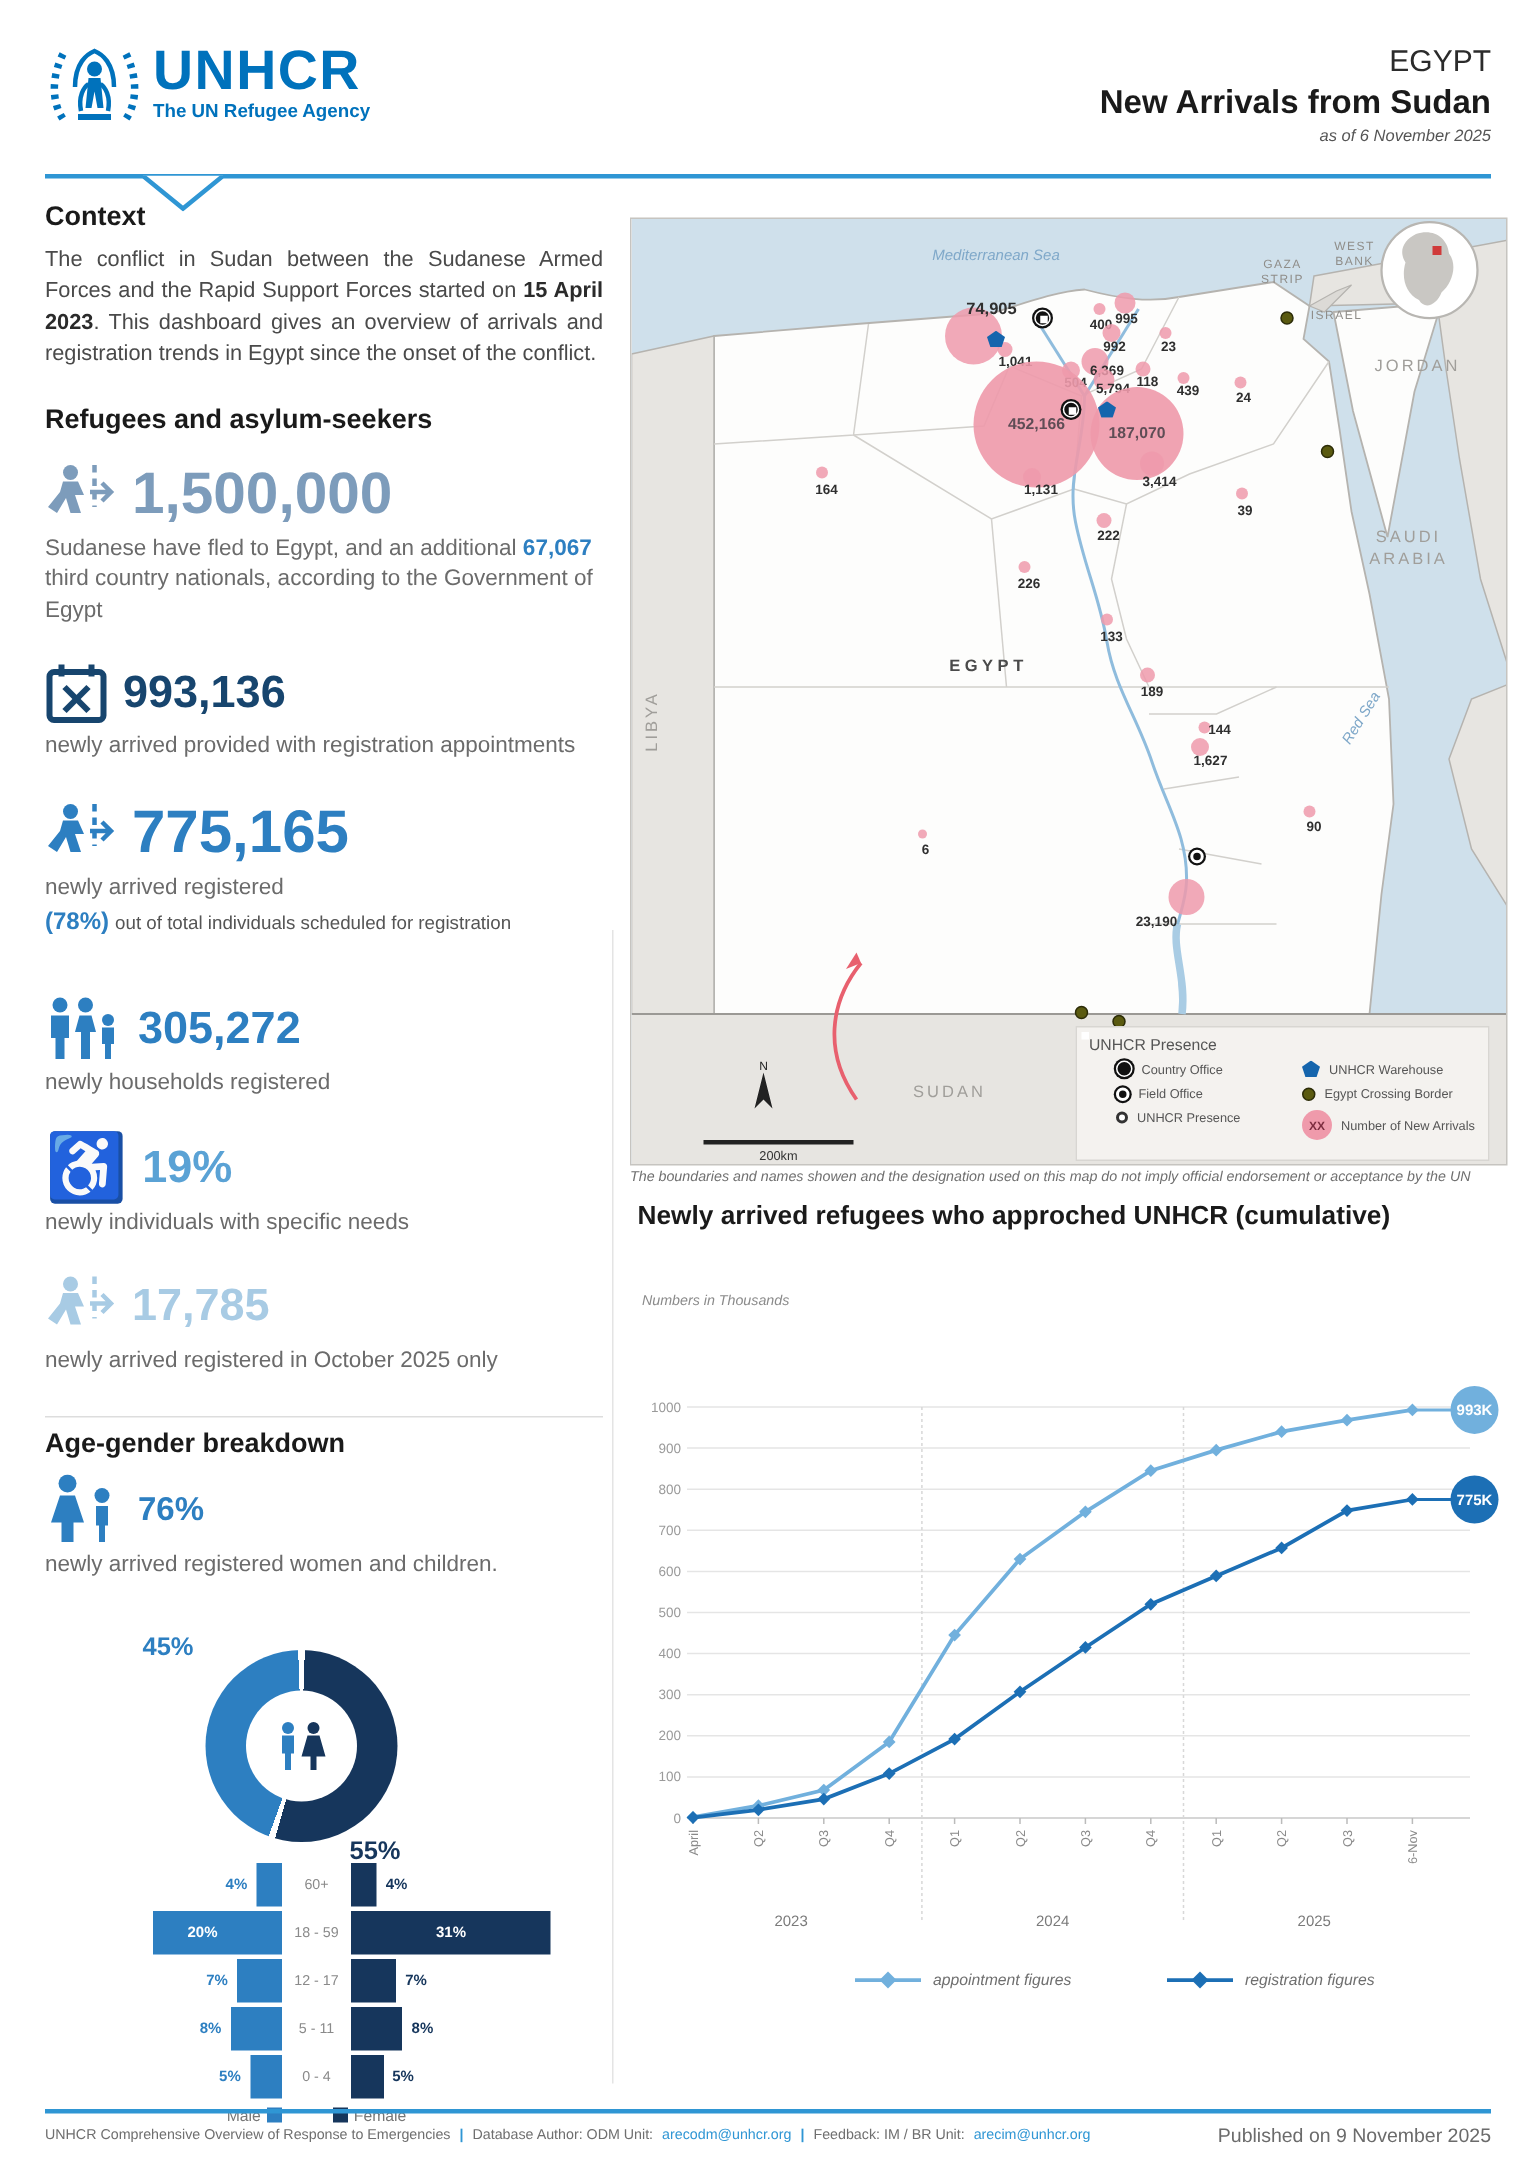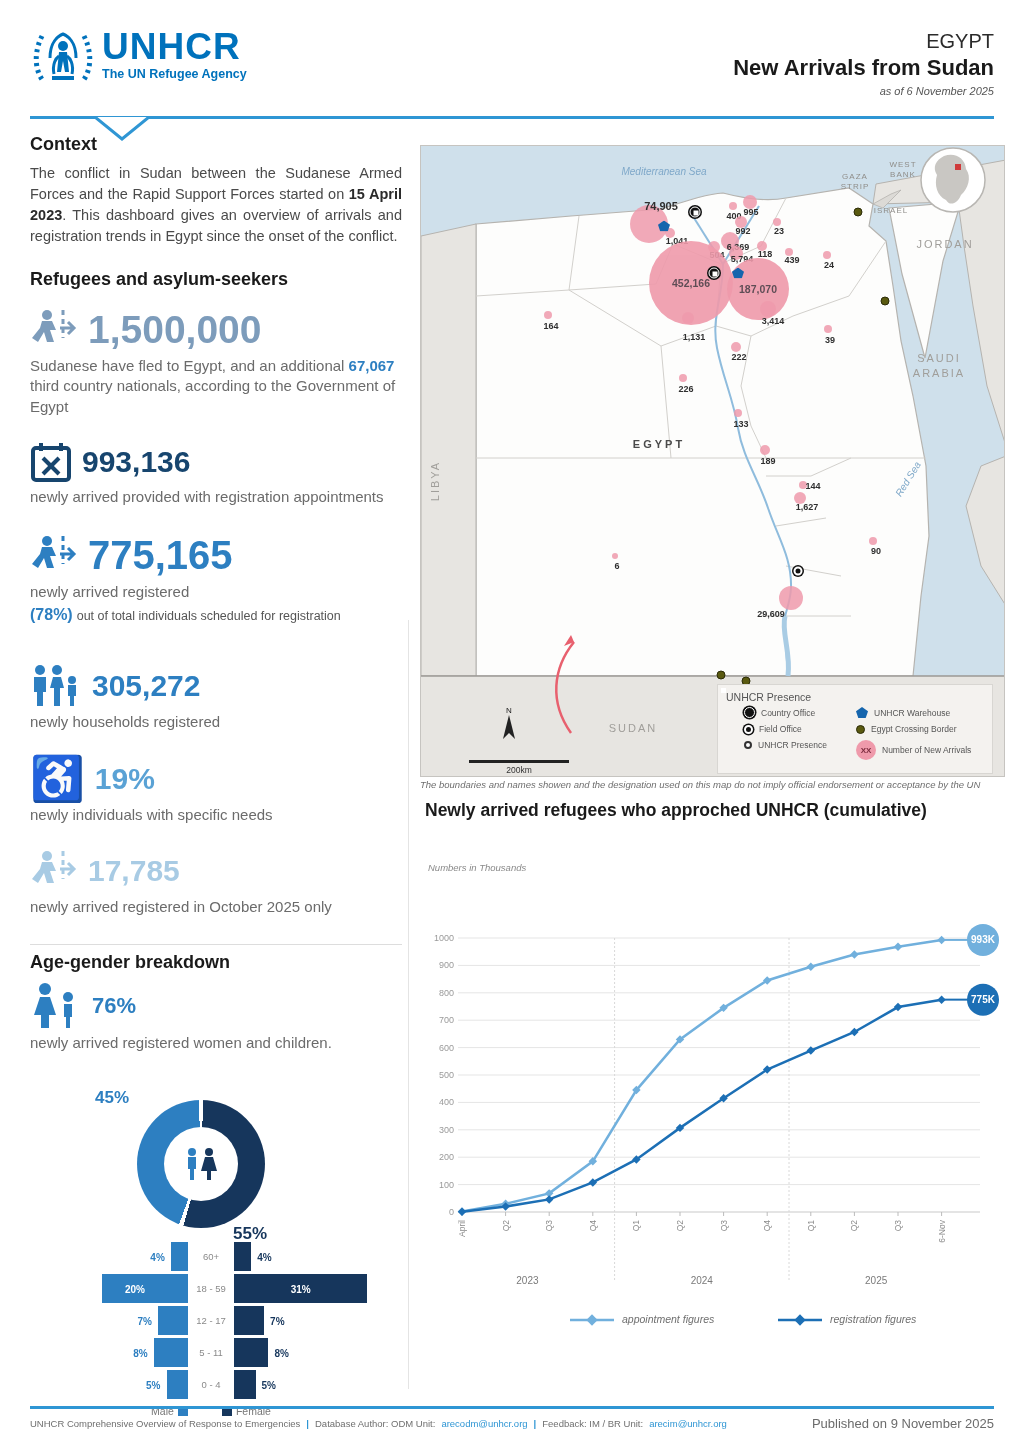--- a/index.html
+++ b/index.html
@@ -68,21 +68,21 @@
   .pres { position:absolute; transform:translate(-50%,-50%); }
   .ic-co { width:11px; height:11px; border-radius:50%; background:#111; border:1.5px solid #fff; box-shadow:0 0 0 1.5px #111; }
   .ic-co::after { content:""; position:absolute; left:3px; top:3px; width:5px; height:5px; background:#fff; }
   .ic-fo { width:9px; height:9px; border-radius:50%; background:#111; border:2px solid #fff; box-shadow:0 0 0 1.5px #111; }
   .ic-pr { width:8px; height:8px; border-radius:50%; background:#fff; border:2px solid #333; }
   .ic-wh { width:12px; height:11px; background:#1565ad; clip-path:polygon(50% 0,100% 38%,81% 100%,19% 100%,0 38%); }
   .ic-bc { width:9px; height:9px; border-radius:50%; background:#5a5a10; border:1.5px solid #2c2c08; }
   .ic-xx { width:20px; height:20px; border-radius:50%; background:#ef9aab; color:#7d2d3f; font-size:8px; font-weight:bold; display:flex; align-items:center; justify-content:center; }
   .map-legend { position:absolute; left:296px; top:538px; width:276px; height:90px; background:#f4f2ef; border:1px solid #d8d6d2; padding:6px 8px; }
   .map-legend .lg-title { font-size:10.5px; color:#555; margin-bottom:4px; }
-  .lg-cols { display:flex; gap:4px; }
+  .lg-cols { display:flex; gap:16px; }
   .lg-col { display:flex; flex-direction:column; gap:6px; }
   .lg-col.c1 { width:108px; margin-left:18px; }
   .lg-item { display:flex; align-items:center; gap:6px; font-size:8.5px; color:#555; }
   .lg-item .pres { position:static; transform:none; flex:none; }
   .north { position:absolute; left:80px; top:560px; text-align:center; color:#222; }
   .north .n { font-size:8px; }
   .scalebar { position:absolute; left:48px; top:614px; width:100px; border-top:3px solid #222; text-align:center; font-size:8.5px; color:#333; padding-top:2px; }
 
   
   .chart-title { position:absolute; left:425px; top:800px; font-size:17.5px; font-weight:bold; color:#1a1a1a; }
@@ -411,21 +411,21 @@
         <div class="mk-label" style="left: 344px; top: 108px;">118</div>
         <div class="mk-circle" style="left: 364px; top: 102px; width: 8px; height: 8px;"></div>
         <div class="mk-label" style="left: 371px; top: 114px;">439</div>
         <div class="mk-circle" style="left: 402px; top: 105px; width: 8px; height: 8px;"></div>
         <div class="mk-label" style="left: 408px; top: 119px; text-align: center;">24</div>
         <div class="mk-circle inside" style="left: 228px; top: 95px; width: 84px; height: 84px;">452,166</div>
         <div class="mk-circle inside" style="left: 306px; top: 112px; width: 62px; height: 62px;">187,070</div>
         <div class="mk-circle" style="left: 339px; top: 155px; width: 16px; height: 16px;"></div>
         <div class="mk-label" style="left: 352px; top: 175px;">3,414</div>
         <div class="mk-circle" style="left: 261px; top: 166px; width: 12px; height: 12px;"></div>
-        <div class="mk-label" style="left: 273px; top: 180px; margin-top: 11px;">1,131</div>
+        <div class="mk-label" style="left: 273px; top: 180px;">1,131</div>
         <div class="mk-circle" style="left: 123px; top: 165px; width: 8px; height: 8px;"></div>
         <div class="mk-label" style="left: 130px; top: 180px;">164</div>
         <div class="mk-circle" style="left: 310px; top: 196px; width: 10px; height: 10px;"></div>
         <div class="mk-label" style="left: 318px; top: 211px;">222</div>
         <div class="mk-circle" style="left: 258px; top: 228px; width: 8px; height: 8px;"></div>
         <div class="mk-label" style="left: 265px; top: 243px;">226</div>
         <div class="mk-circle" style="left: 313px; top: 263px; width: 8px; height: 8px;"></div>
         <div class="mk-label" style="left: 320px; top: 278px;">133</div>
         <div class="mk-circle" style="left: 339px; top: 299px; width: 10px; height: 10px;"></div>
         <div class="mk-label" style="left: 347px; top: 315px;">189</div>
@@ -433,21 +433,21 @@
         <div class="mk-label" style="left: 392px; top: 340px;">144</div>
         <div class="mk-circle" style="left: 373px; top: 346px; width: 12px; height: 12px;"></div>
         <div class="mk-label" style="left: 386px; top: 361px;">1,627</div>
         <div class="mk-circle" style="left: 448px; top: 391px; width: 8px; height: 8px;"></div>
         <div class="mk-label" style="left: 455px; top: 405px;">90</div>
         <div class="mk-circle" style="left: 191px; top: 407px; width: 6px; height: 6px;"></div>
         <div class="mk-label" style="left: 196px; top: 420px;">6</div>
         <div class="mk-circle" style="left: 403px; top: 179px; width: 8px; height: 8px;"></div>
         <div class="mk-label" style="left: 409px; top: 194px;">39</div>
         <div class="mk-circle" style="left: 358px; top: 440px; width: 24px; height: 24px;"></div>
-        <div class="mk-label" style="left: 350px; top: 468px;">29,609</div>
+        <div class="mk-label" style="left: 350px; top: 468px;">23,190</div>
         <div class="pres" style="left: 274px; top: 66px;">
           <div class="ic-co" style="position: relative;"></div>
         </div>
         <div class="pres" style="left: 293px; top: 127px;">
           <div class="ic-co" style="position: relative;"></div>
         </div>
         <div class="pres" style="left: 243px; top: 80px;">
           <div class="ic-wh" style="position: relative;"></div>
         </div>
         <div class="pres" style="left: 317px; top: 127px;">

